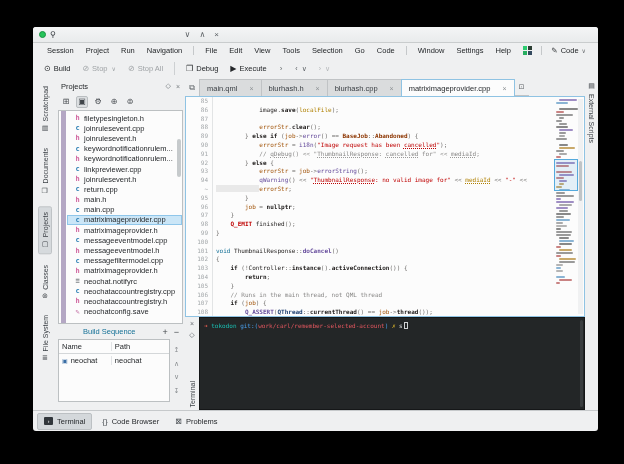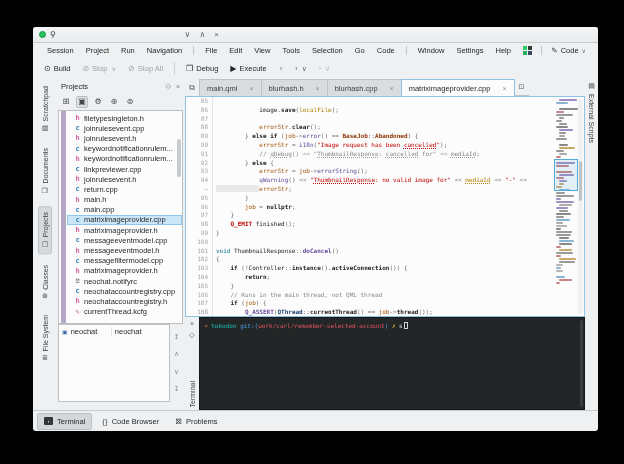--- a/index.html
+++ b/index.html
@@ -355,28 +355,37 @@
             <div class="titem">
               <span class="fico cpp">c</span>
               <span>neochataccountregistry.cpp</span>
             </div>
             <div class="titem">
               <span class="fico header">h</span>
               <span>neochataccountregistry.h</span>
             </div>
             <div class="titem">
               <span class="fico kcfg">✎</span>
-              <span>currentThread.kcfg</span>
+              <span>neochatconfig.save</span>
             </div>
           </div>
         <div class="tree-scroll"></div>
       </div>
       <div class="bseq">
+        <div class="bseq-head">
+          <span class="t">Build Sequence</span>
+          <span class="pm">+</span>
+          <span class="pm">−</span>
+        </div>
         <div class="bseq-body">
           <div class="btable">
+            <div class="brow head">
+              <span class="bcell c1">Name</span>
+              <span class="bcell c2">Path</span>
+            </div>
             <div id="bseq-rows">
                 <div class="brow">
                   <span class="bcell c1">
                     <span class="bicon">▣</span>
                     <span>neochat</span>
                   </span>
                   <span class="bcell c2">neochat</span>
                 </div>
               </div>
           </div>

